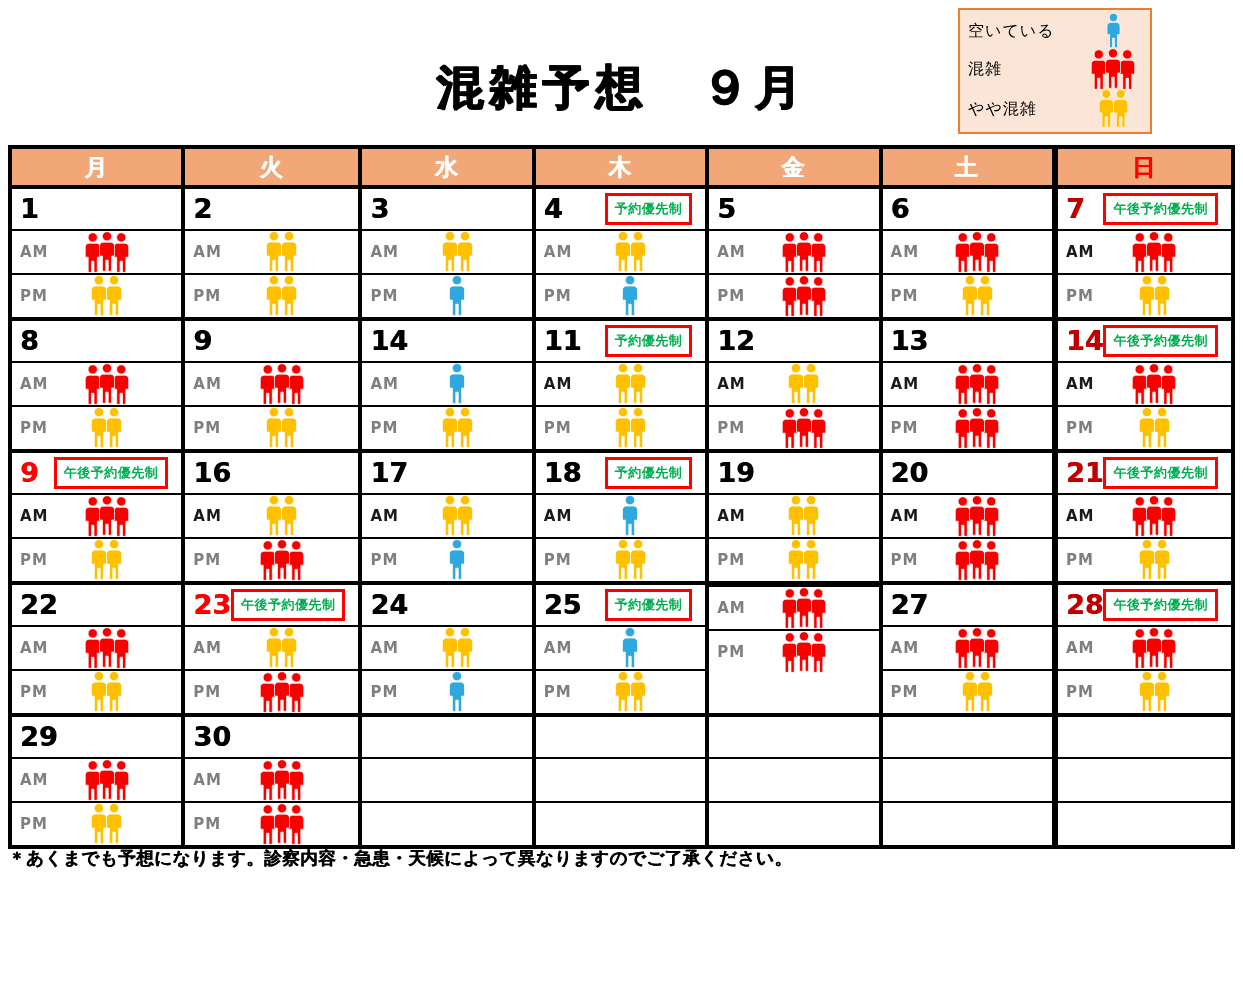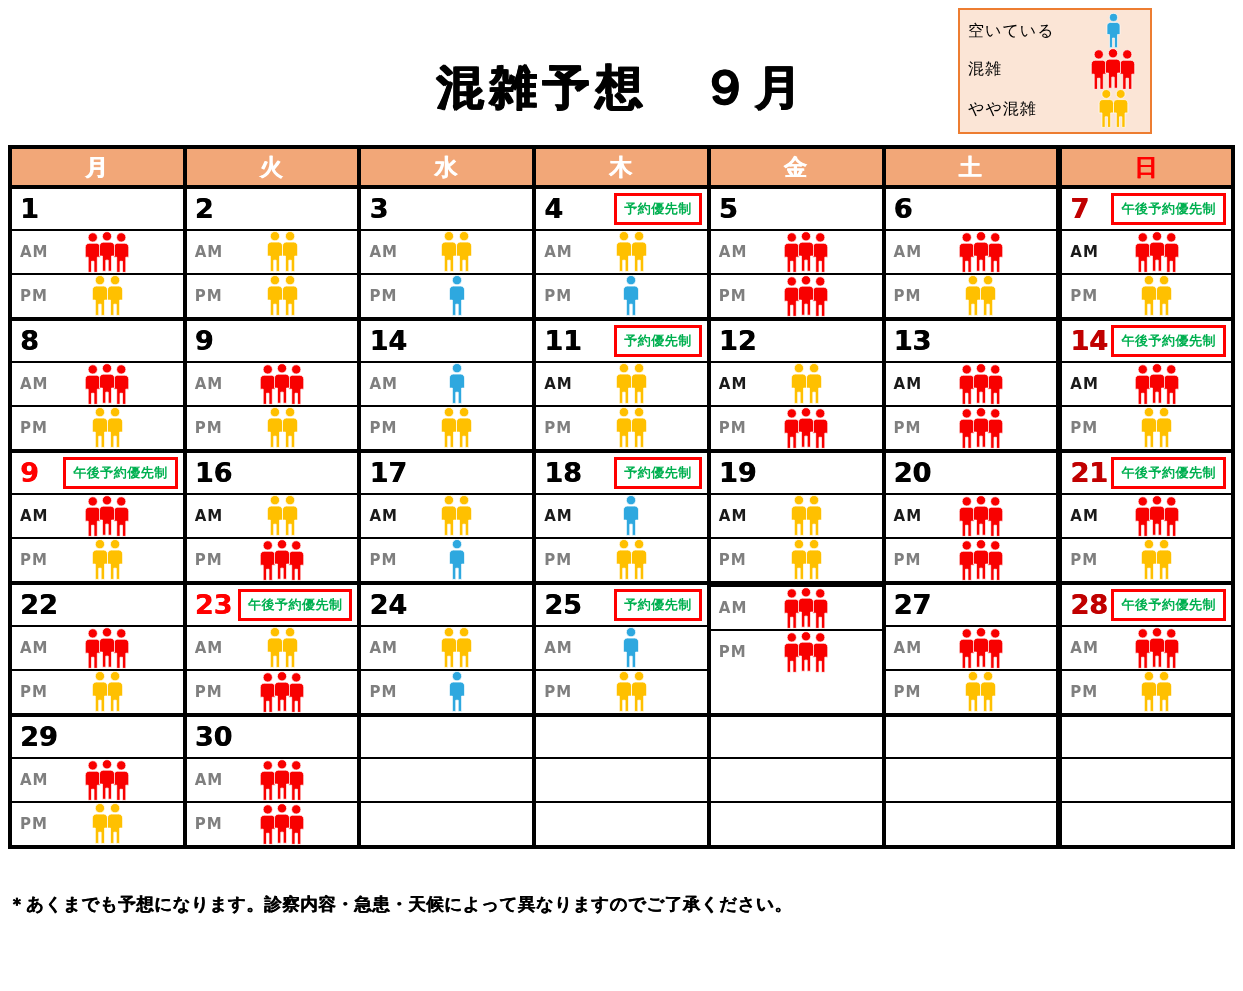--- a/index.html
+++ b/index.html
@@ -29,32 +29,32 @@
            font-size:23px; font-weight:700; color:#fff; letter-spacing:2px;
            text-shadow:0.8px 0 0 currentColor; }
   .cell { background:#fff; border:2px solid #000; height:132px;
           display:flex; flex-direction:column; }
   .col-sun { border-left-width:4px; }
   .day-head { height:40px; display:flex; align-items:center; padding:1px 3px 1px 8px; }
   .day-num { font-size:27px; font-weight:700; color:#000; line-height:36px;
              text-shadow:0.6px 0 0 currentColor; }
   .num-darkred { color:#C00000; }
   .num-red { color:#FF0000; }
-  .badge { margin-left:auto; margin-right:2px; border:3px solid #FF0000; background:#fff;
+  .badge { margin-left:auto; margin-right:10px; border:3px solid #FF0000; background:#fff;
            color:#00B050; font-size:13px; font-weight:700; padding:4px 7px;
            white-space:nowrap; letter-spacing:0.5px; }
   .slot { height:44px; border-top:2px solid #000; display:flex; align-items:center;
           padding-left:8px; }
   .slot-label { font-size:15px; font-weight:600; color:#7F7F7F; letter-spacing:1px; width:38px; }
   .slot-label.dark { color:#1A1A1A; }
   .slot-iconwrap { flex:1; display:flex; justify-content:center; align-items:flex-end;
                    padding-right:26px; }
 
   
-  .footnote { position:absolute; top:892px; left:8px; font-size:17.5px; font-weight:700;
+  .footnote { position:absolute; top:846px; left:8px; font-size:17.5px; font-weight:700;
               color:#000; letter-spacing:0.5px;
               text-shadow:0.6px 0 0 currentColor; }
 </style>
 </head>
 <body>
 
 <div class="page">
 
   <div class="title">混雑予想　９月</div>
 

